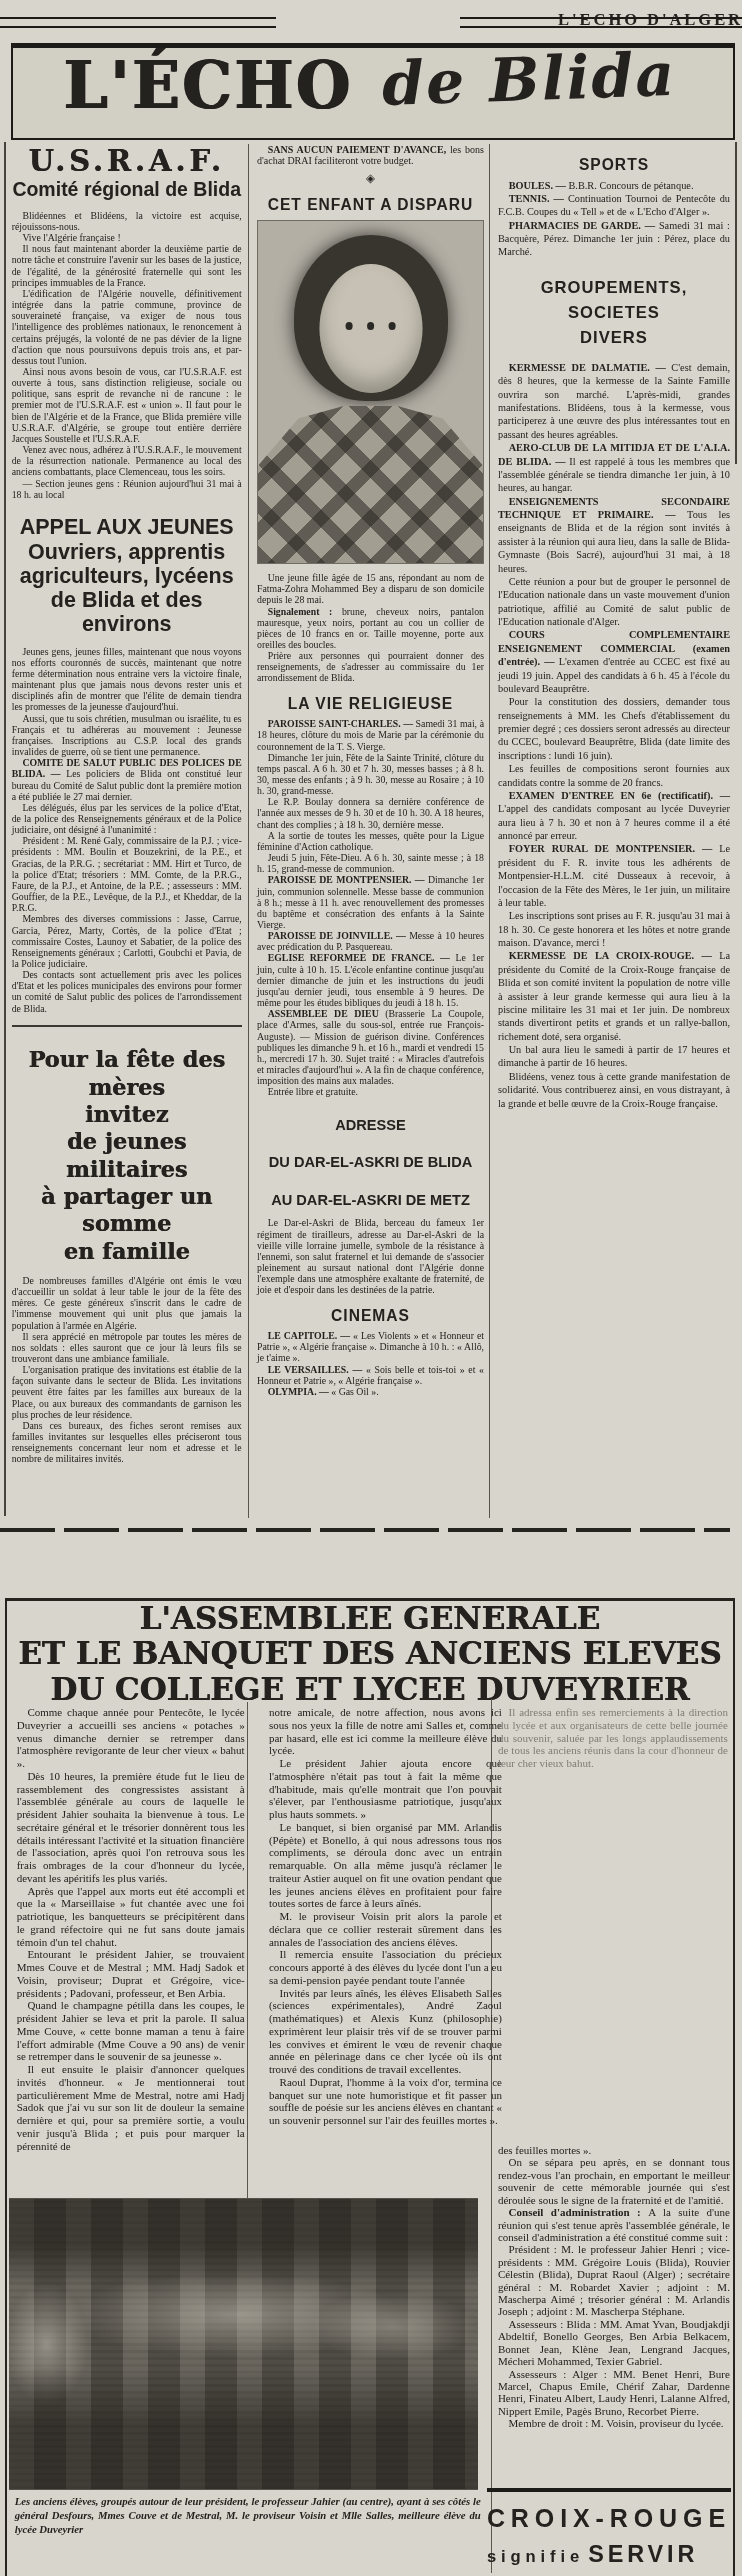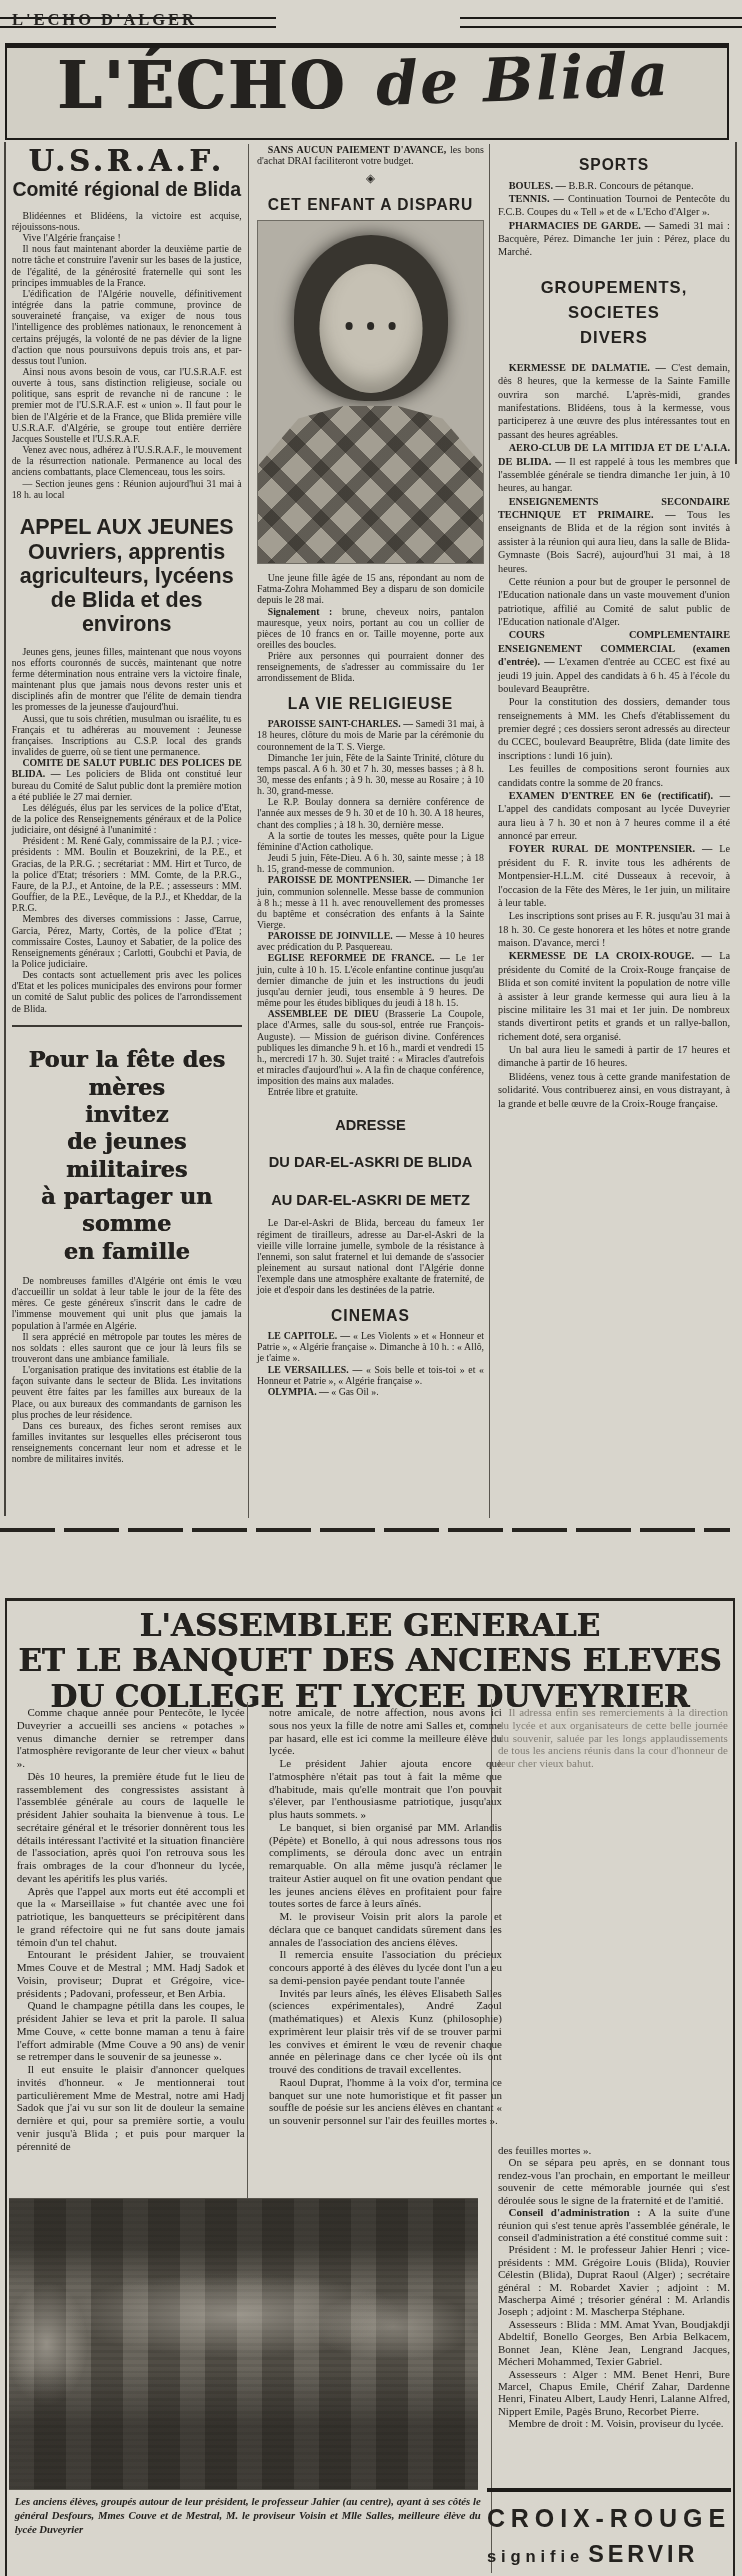--- a/index.html
+++ b/index.html
@@ -3,24 +3,24 @@
 <meta charset="utf-8">
 <style>
   html,body{margin:0;padding:0;background:#b8b5ae;}
   .page{position:relative;width:743px;height:2576px;background:#d8d5cc;overflow:hidden;
         font-family:"Liberation Serif",serif;color:#24221f;margin:0 auto;}
   
   .masthead{position:absolute;top:9.8px;left:0;right:0;height:27px;}
   .mast-rule{position:absolute;top:6.8px;height:7.8px;border-top:2px solid #1d1b18;border-bottom:2.9px solid #1d1b18;}
   .mast-rule.l{left:0;width:276px;}
   .mast-rule.r{right:0;width:283px;}
-  .mast-title{position:absolute;left:12px;right:0;top:0;text-align:left;
+  .mast-title{position:absolute;left:0;right:0;top:0;text-align:right;
               font:bold 16.6px "Liberation Serif",serif;letter-spacing:2.9px;}
   
-  .banner{position:absolute;top:43px;left:5px;width:720px;height:90px;
+  .banner{position:absolute;top:43px;left:11px;width:720px;height:90px;
           border:2.9px solid #1d1b18;border-top-width:5.9px;background:rgba(20,18,15,0.03);}
   .banner-main{position:absolute;left:51px;top:0px;font:bold 62px "DejaVu Serif",serif;
                letter-spacing:2.9px;transform:scaleY(1.04);transform-origin:top left;
                text-shadow:1px 0 #24221f,-1px 0 #24221f;}
   .banner-script{position:absolute;right:57px;top:-3.9px;font:bold italic 60px "DejaVu Serif",serif;
                  transform:rotate(-2deg);letter-spacing:2px;}
   
   .topsec{position:absolute;top:142px;left:0;width:743px;height:1380px;overflow:hidden;}
   .vrule{position:absolute;width:1px;background:#58554e;}
   .vr1{left:248px;top:2px;height:1374px;}
@@ -69,21 +69,21 @@
   .h-adresse .hl{font:bold 14.6px "Liberation Sans",sans-serif;text-align:center;line-height:1.35;margin-top:18px;}
   
   .h-group{margin:17.6px 0 9.8px;}
   .h-group .hl{font:bold 16.6px "Liberation Sans",sans-serif;text-align:center;line-height:1.5;letter-spacing:1px;}
   
   .midrule{position:absolute;top:1528px;left:0;width:730px;height:3.9px;
            background:repeating-linear-gradient(90deg,#26241f 0 55px,transparent 55px 64px);}
   
   .bottombox{position:absolute;top:1598px;left:4.9px;width:726px;height:978px;
              border:2px solid #26241f;border-top-width:3.9px;border-left-width:2.9px;overflow:hidden;}
-  .headline{padding-top:7px;}
+  .headline{padding-top:0;}
   .headline .hl{font:bold 31px "DejaVu Serif",serif;text-align:center;line-height:1.14;
                 text-shadow:0.5px 0 #24221f;}
   .bcol{position:absolute;top:105px;}
   .bcol .para{font-size:11px;line-height:1.16;font-family:Liberation Serif, serif;}
   .bcol1{left:9.8px;width:228px;}
   .bcol2{left:262px;width:233px;}
   .bcol3top{left:491px;width:230px;height:127px;overflow:hidden;color:#817d74;}
   .bcol3low{left:491px;width:232px;top:543px;}
   .bcol3low .para{line-height:1.13;}
   .bvrA{position:absolute;left:240px;top:101px;height:500px;width:1px;background:#5a574f;}
@@ -278,21 +278,21 @@
         <p class="para">Dès 10 heures, la première étude fut le lieu de rassemblement des congressistes assistant à l'assemblée générale au cours de laquelle le président Jahier souhaita la bienvenue à tous. Le secrétaire général et le trésorier donnèrent tous les détails intéressant l'activité et la situation financière de l'association, après quoi l'on retrouva sous les frais ombrages de la cour d'honneur du lycée, devant les apéritifs les plus variés.</p>
         <p class="para">Après que l'appel aux morts eut été accompli et que la « Marseillaise » fut chantée avec une foi patriotique, les banquetteurs se précipitèrent dans le grand réfectoire qui ne fut sans doute jamais témoin d'un tel chahut.</p>
         <p class="para">Entourant le président Jahier, se trouvaient Mmes Couve et de Mestral ; MM. Hadj Sadok et Voisin, proviseur; Duprat et Grégoire, vice-présidents ; Padovani, professeur, et Ben Arbia.</p>
         <p class="para">Quand le champagne pétilla dans les coupes, le président Jahier se leva et prit la parole. Il salua Mme Couve, « cette bonne maman a tenu à faire l'effort admirable (Mme Couve a 90 ans) de venir se retremper dans le souvenir de sa jeunesse ».</p>
         <p class="para">Il eut ensuite le plaisir d'annoncer quelques invités d'honneur. « Je mentionnerai tout particulièrement Mme de Mestral, notre ami Hadj Sadok que j'ai vu sur son lit de douleur la semaine dernière et qui, pour sa première sortie, a voulu venir jusqu'à Blida ; et puis pour marquer la pérennité de</p>
       </div>
     <div class="bcol bcol2">
         <p class="para noind">notre amicale, de notre affection, nous avons ici sous nos yeux la fille de notre ami Salles et, comme par hasard, elle est ici comme la meilleure élève du lycée.</p>
         <p class="para">Le président Jahier ajouta encore que l'atmosphère n'était pas tout à fait la même que d'habitude, mais qu'elle montrait que l'on pouvait s'élever, par l'enthousiasme patriotique, jusqu'aux plus hauts sommets. »</p>
         <p class="para">Le banquet, si bien organisé par MM. Arlandis (Pépète) et Bonello, à qui nous adressons tous nos compliments, se déroula donc avec un entrain remarquable. On alla même jusqu'à réclamer le traiteur Astier auquel on fit une ovation pendant que les jeunes anciens élèves en profitaient pour faire toutes sortes de farce à leurs aînés.</p>
-        <p class="para">M. le proviseur Voisin prit alors la parole et déclara que ce banquet candidats sûrement dans les annales de l'association des anciens élèves.</p>
+        <p class="para">M. le proviseur Voisin prit alors la parole et déclara que ce collier resterait sûrement dans les annales de l'association des anciens élèves.</p>
         <p class="para">Il remercia ensuite l'association du précieux concours apporté à des élèves du lycée dont l'un a eu sa demi-pension payée pendant toute l'année</p>
         <p class="para">Invités par leurs aînés, les élèves Elisabeth Salles (sciences expérimentales), André Zaoul (mathématiques) et Alexis Kunz (philosophie) exprimèrent leur plaisir très vif de se trouver parmi les convives et émirent le vœu de revenir chaque année en pèlerinage dans ce cher lycée où ils ont trouvé des conditions de travail excellentes.</p>
         <p class="para">Raoul Duprat, l'homme à la voix d'or, termina ce banquet sur une note humoristique et fit passer un souffle de poésie sur les anciens élèves en chantant « un souvenir personnel sur l'air des feuilles mortes ».</p>
       </div>
     <div class="bcol bcol3top">
         <p class="para">Il adressa enfin ses remerciements à la direction du lycée et aux organisateurs de cette belle journée du souvenir, saluée par les longs applaudissements de tous les anciens réunis dans la cour d'honneur de leur cher vieux bahut.</p>
       </div>
     <div class="bcol bcol3low">
         <p class="para noind">des feuilles mortes ».</p>
         <p class="para">On se sépara peu après, en se donnant tous rendez-vous l'an prochain, en emportant le meilleur souvenir de cette mémorable journée qui s'est déroulée sous le signe de la fraternité et de l'amitié.</p>

